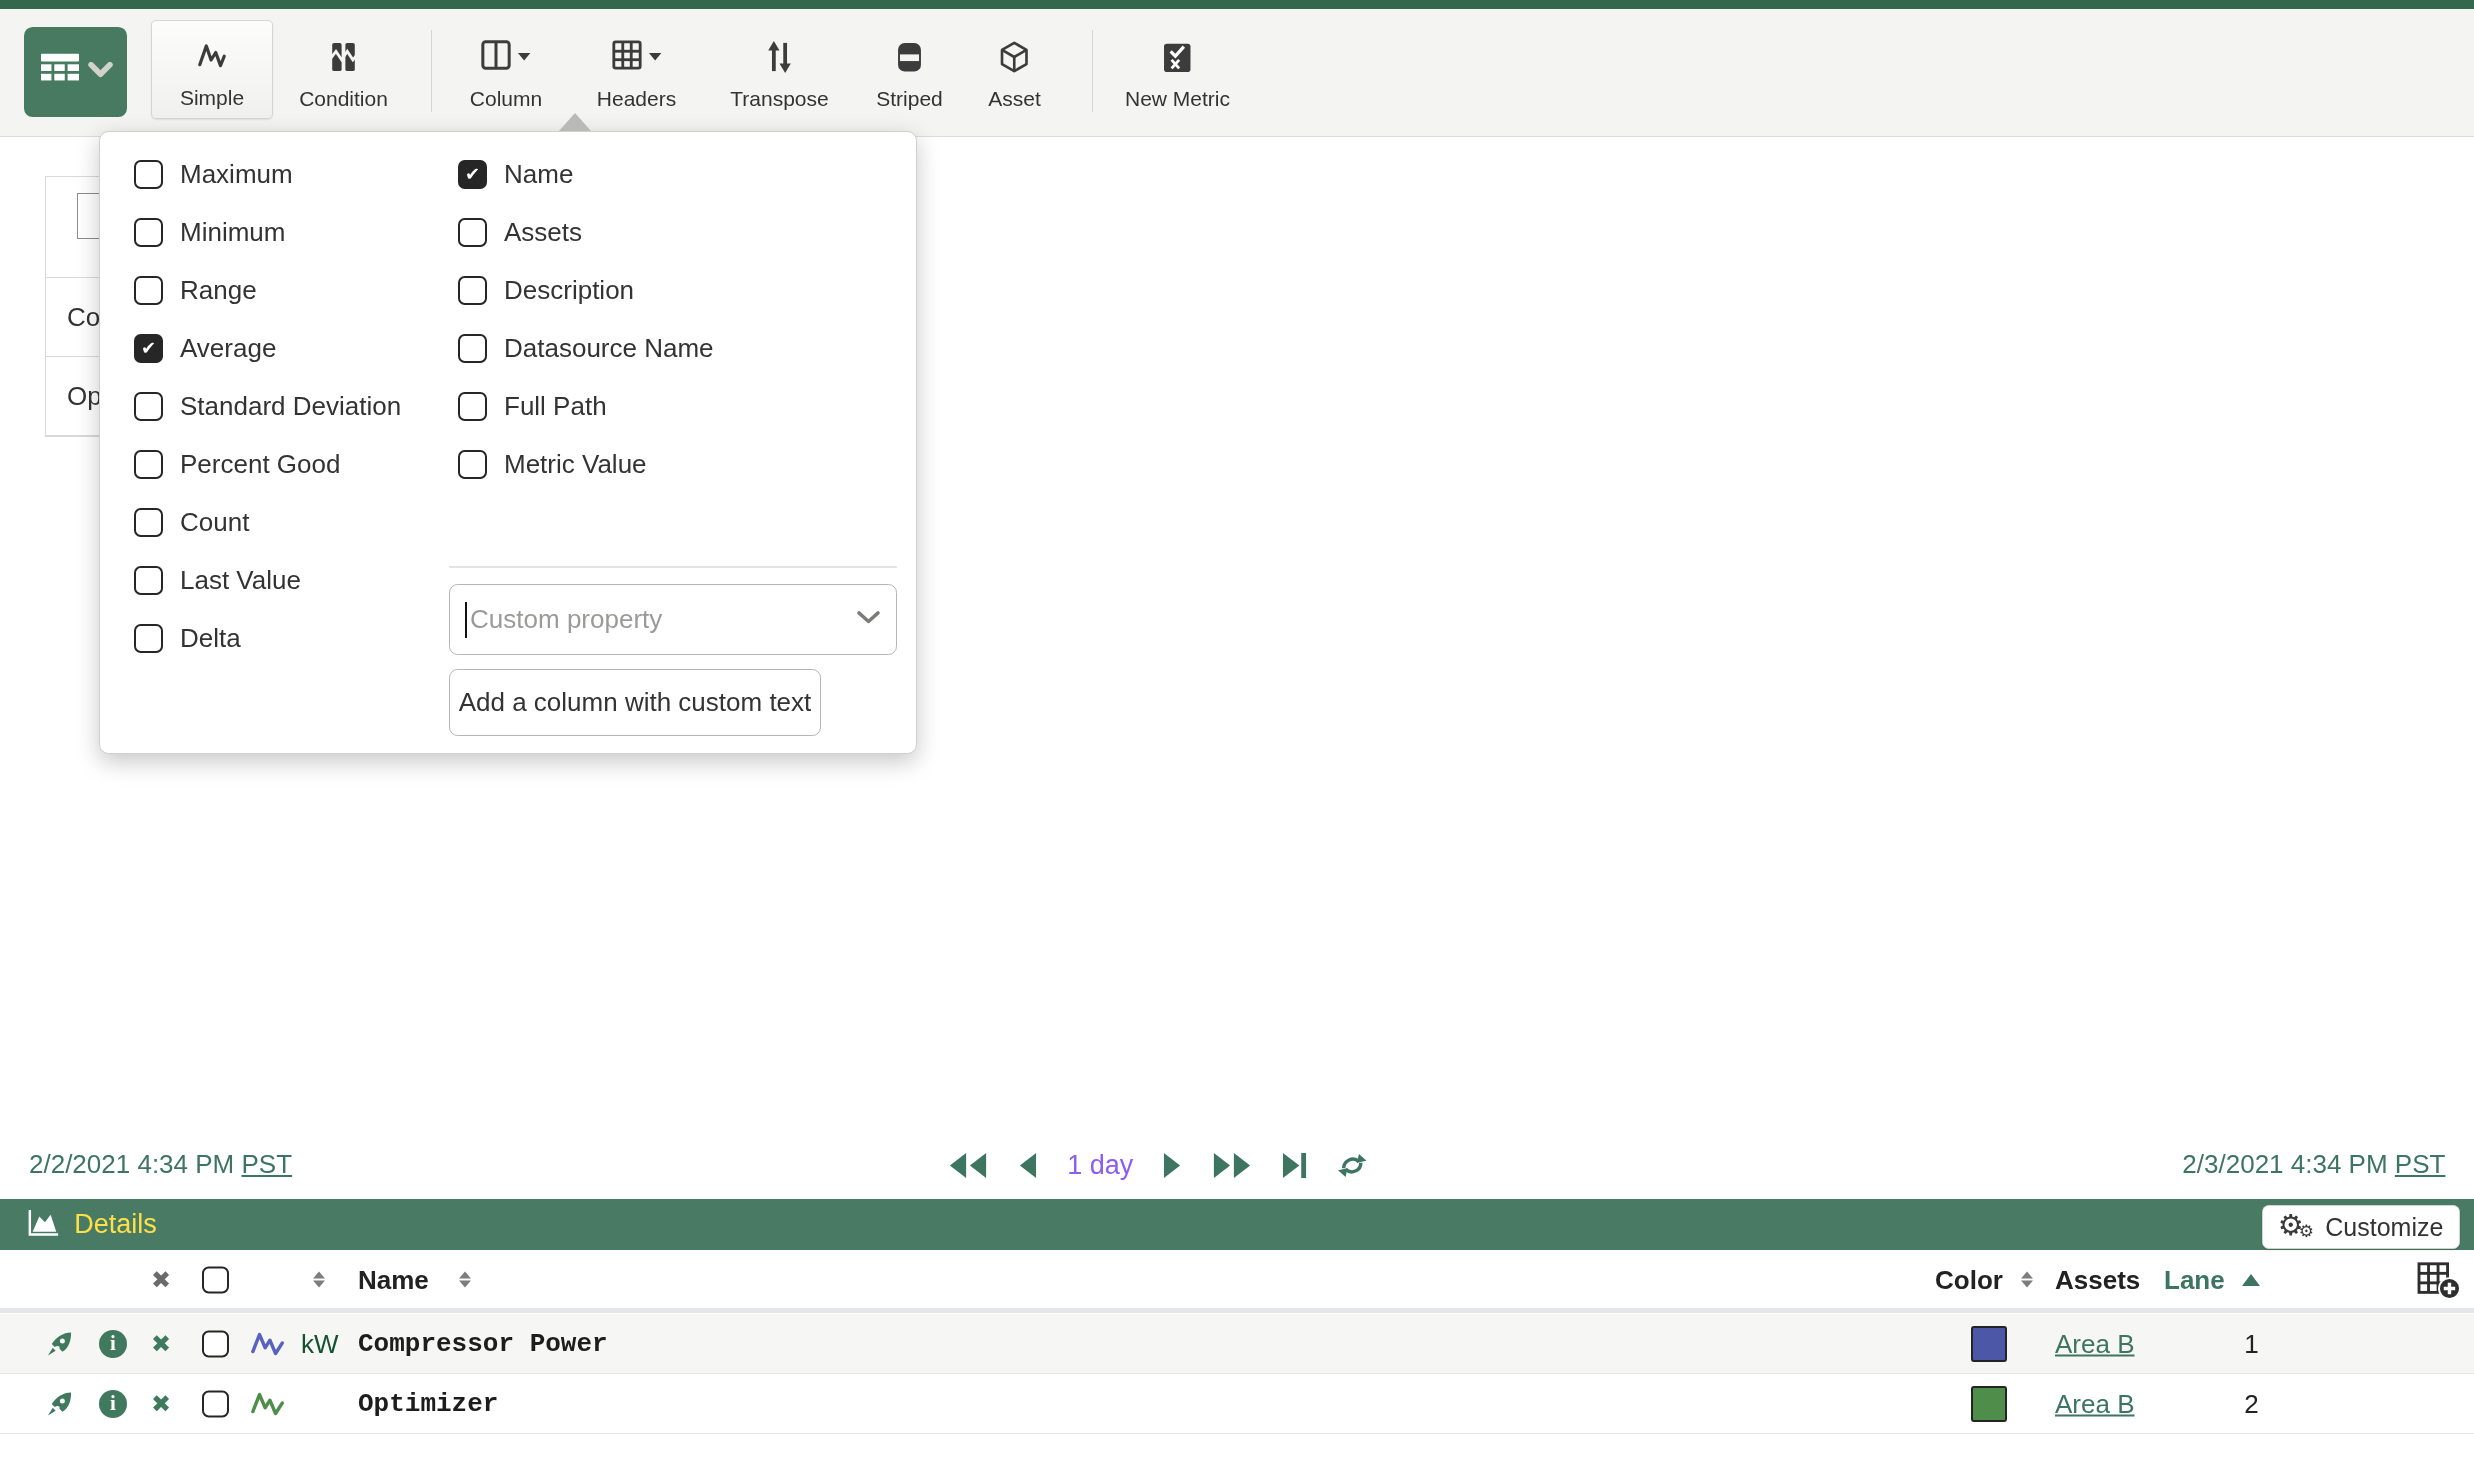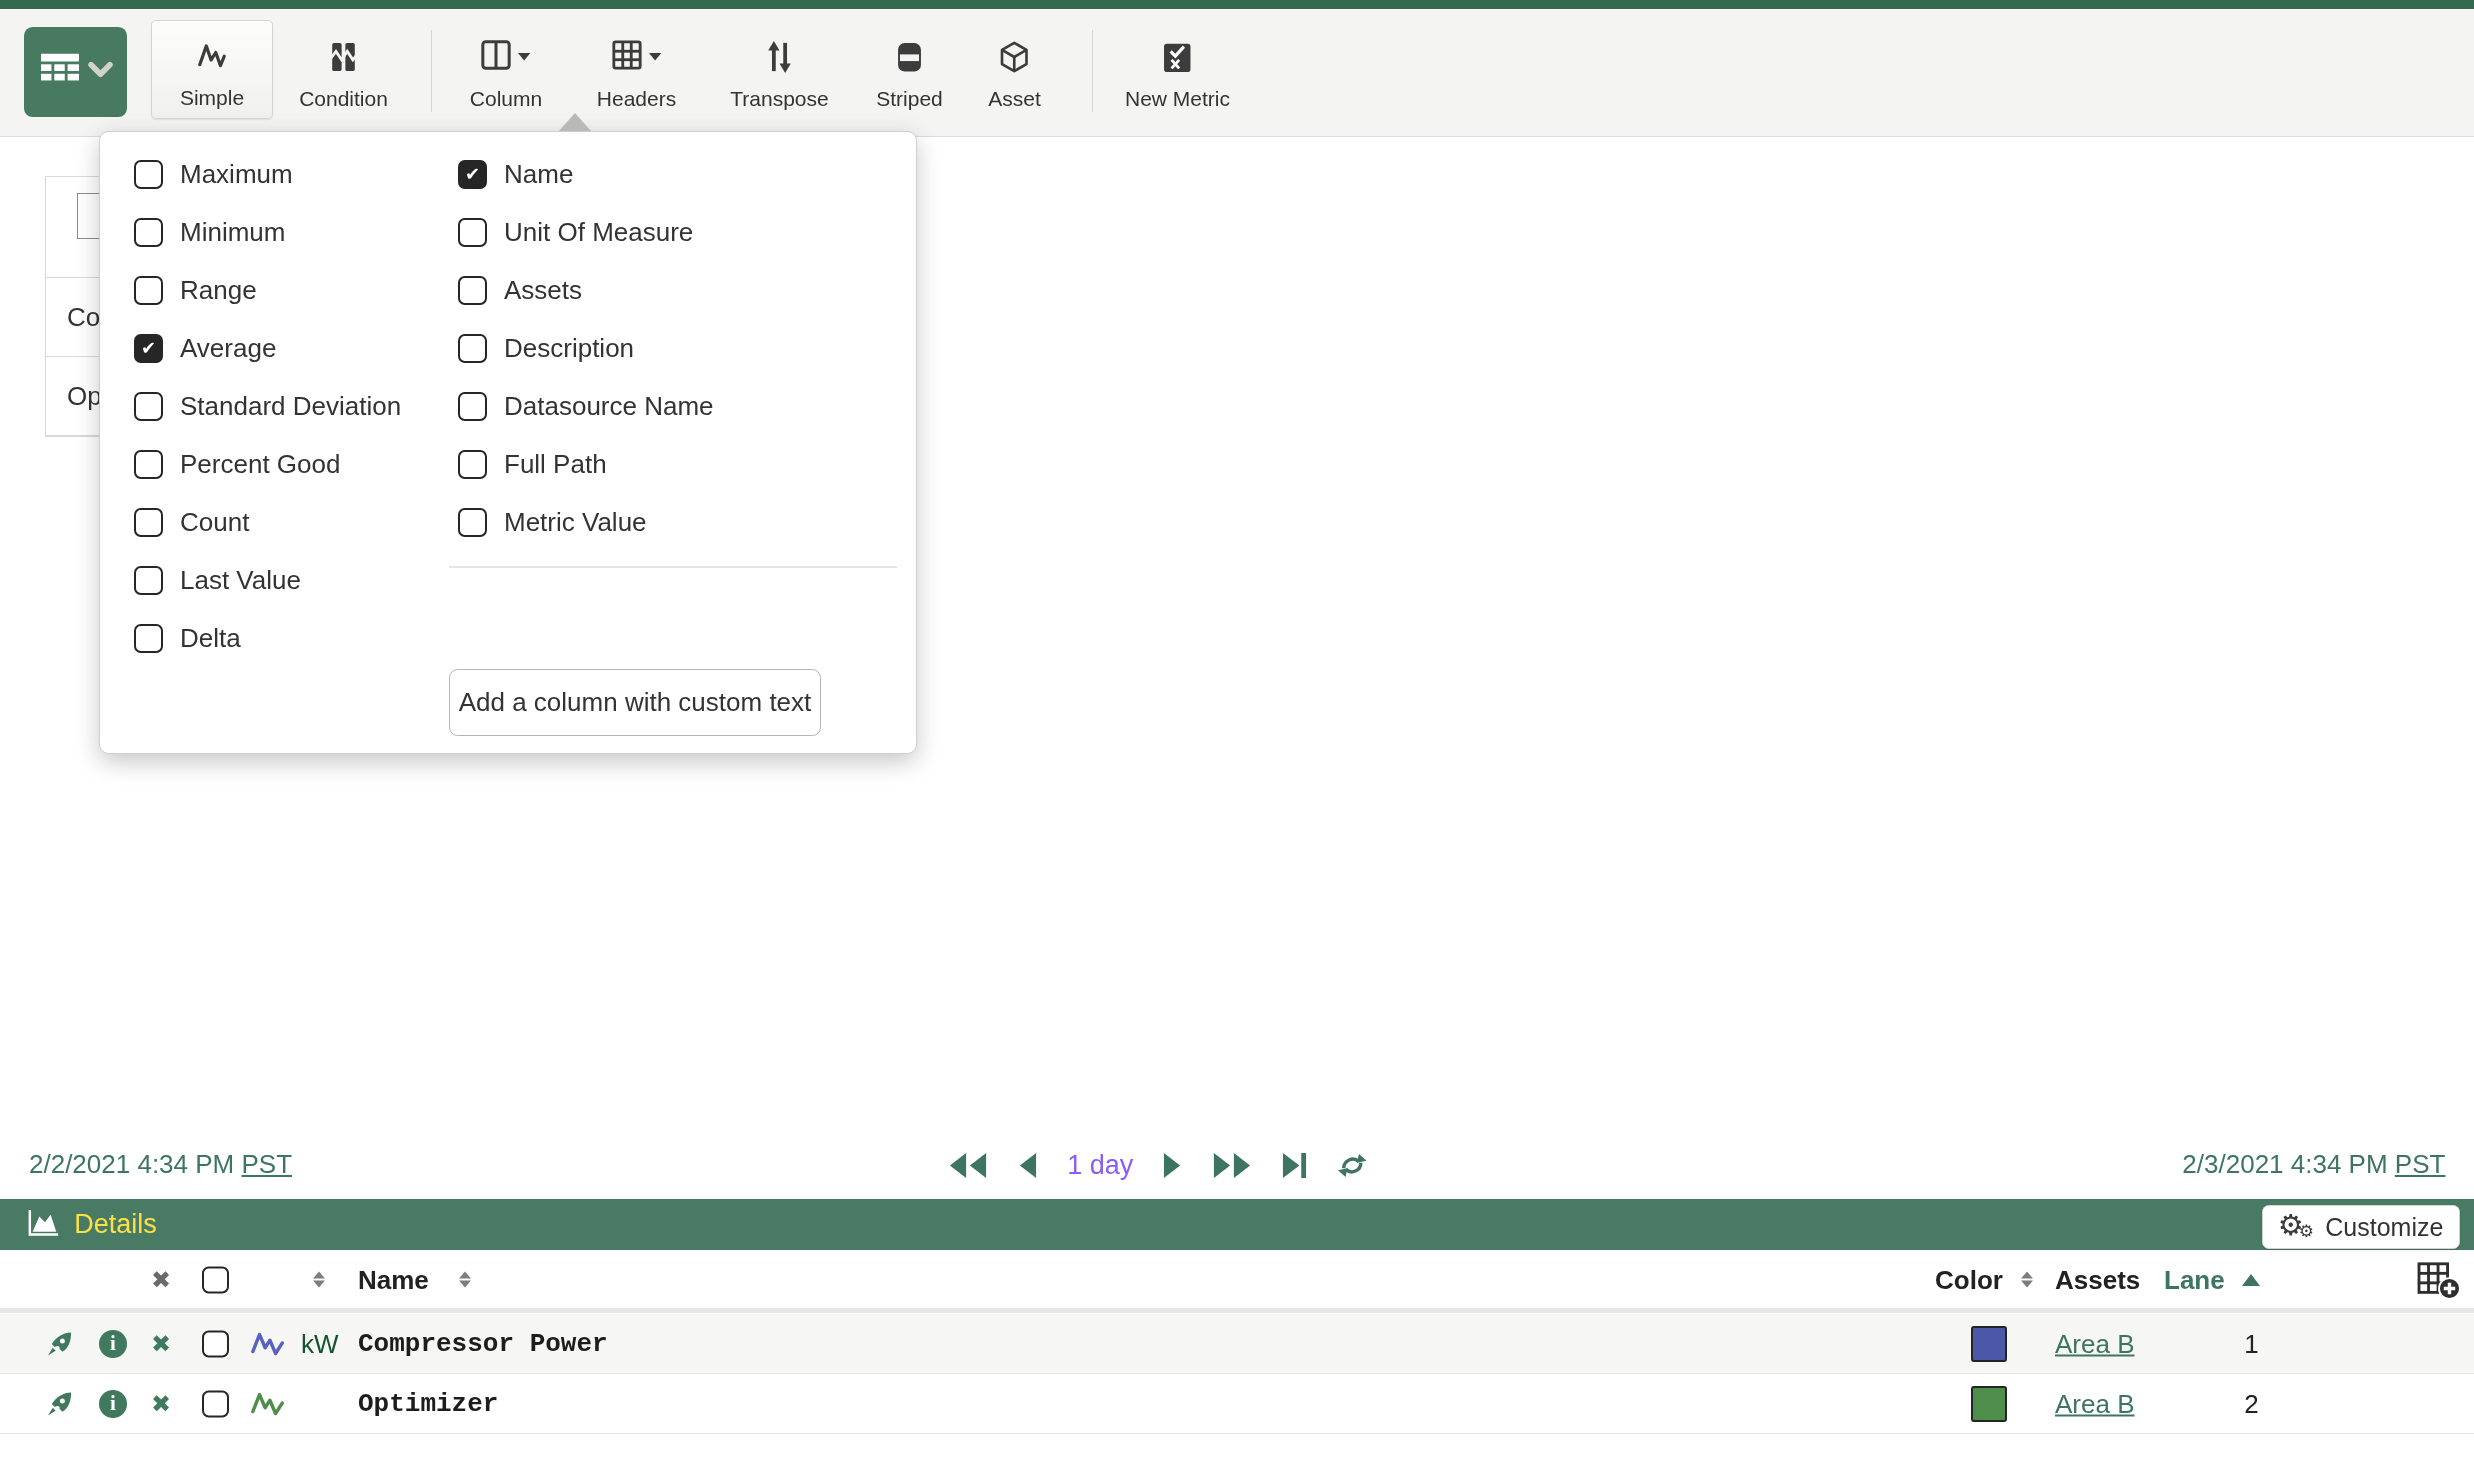--- a/index.html
+++ b/index.html
@@ -322,24 +322,20 @@
           <span class="dd-label">Delta</span>
         </div>
       </div>
     <div class="dd-col rightcol">
 
         <div class="dd-item">
           <span class="cb checked"></span>
           <span class="dd-label">Name</span>
         </div>
 
-        <div class="dd-item">
-          <span class="cb"></span>
-          <span class="dd-label">Unit Of Measure</span>
-        </div>
 
         <div class="dd-item">
           <span class="cb"></span>
           <span class="dd-label">Assets</span>
         </div>
 
         <div class="dd-item">
           <span class="cb"></span>
           <span class="dd-label">Description</span>
         </div>
@@ -353,20 +349,29 @@
           <span class="cb"></span>
           <span class="dd-label">Full Path</span>
         </div>
 
         <div class="dd-item">
           <span class="cb"></span>
           <span class="dd-label">Metric Value</span>
         </div>
       </div>
     <div class="dd-sep"></div>
+    <div class="dd-select">
+      <span class="cursor-bar"></span>
+      <span class="dd-placeholder">Custom property</span>
+      <span>
+        <svg width="25" height="15.3" viewBox="0 0 26 16">
+            <polyline points="3,3 13,12 23,3" fill="none" stroke="#7b7b79" stroke-width="3.6" stroke-linecap="round" stroke-linejoin="round"></polyline>
+          </svg>
+      </span>
+    </div>
     <div class="dd-addbtn">Add a column with custom text</div>
   </div>
 
   <div class="date left">
     <span>2/2/2021 4:34 PM </span><a>PST</a>
   </div>
   <div class="nav">
     <span class="nbtn">
       <svg width="40" height="29" viewBox="0 0 42 30" fill="#3d7561">
           <polygon points="19,2 19,28 2,15"></polygon>

